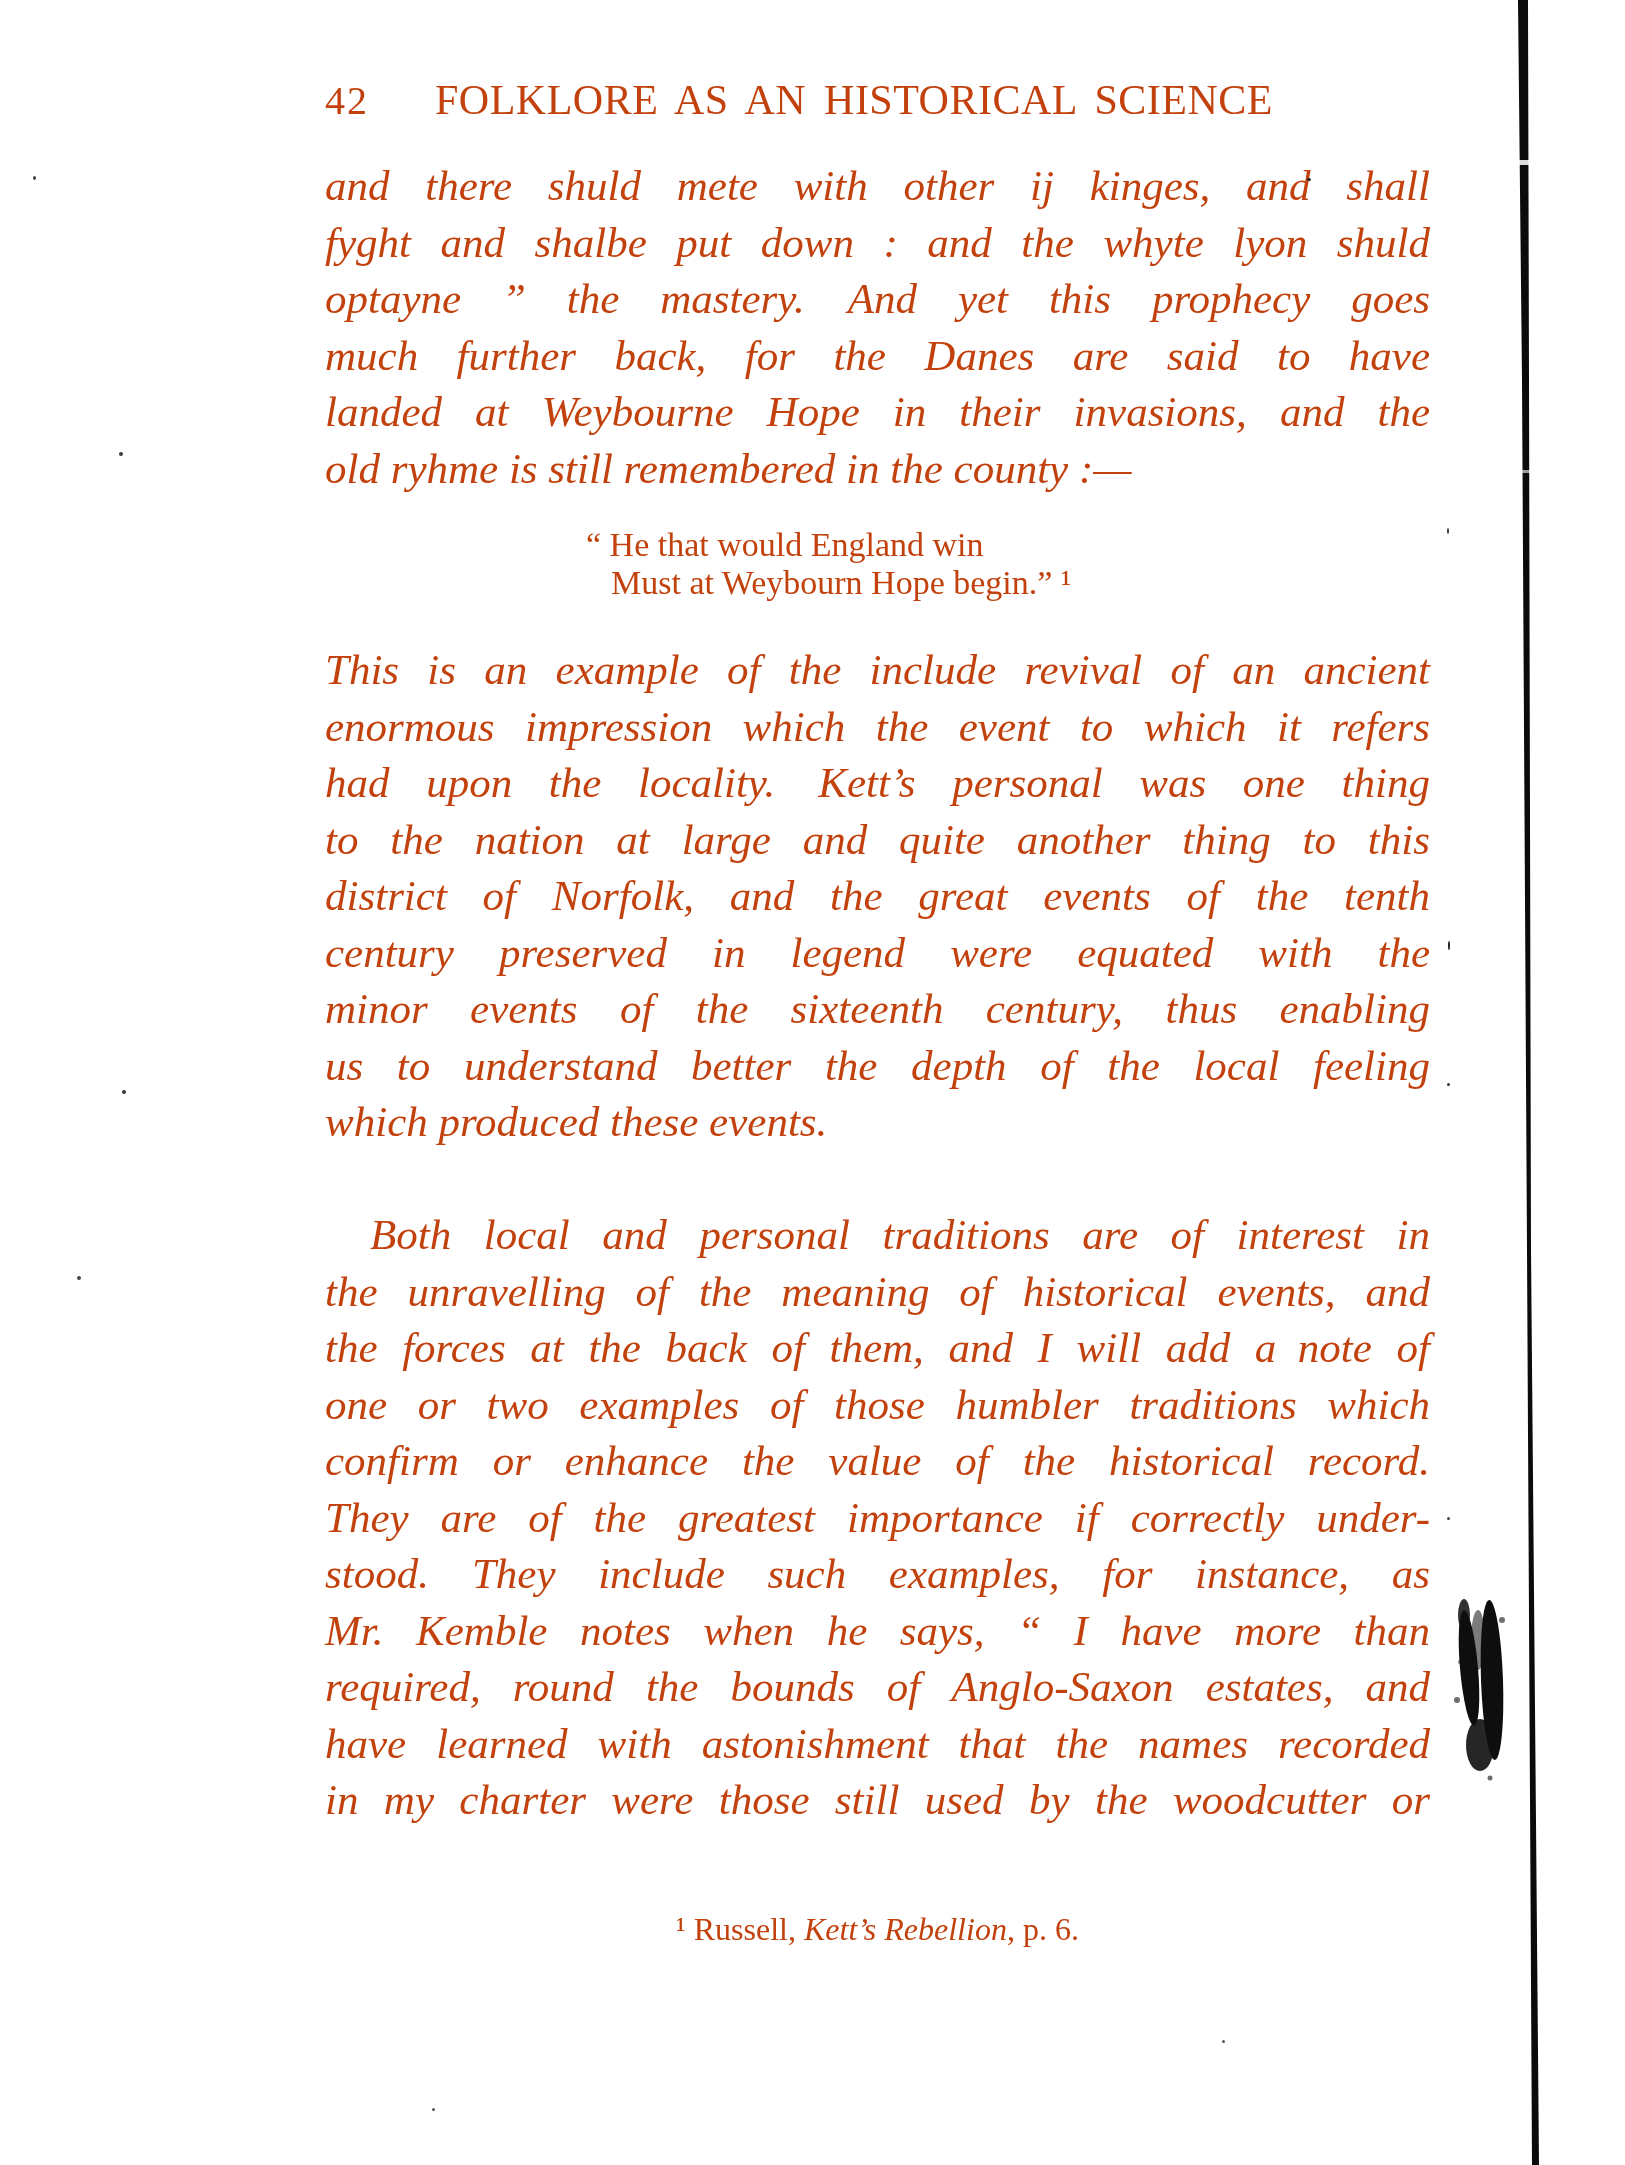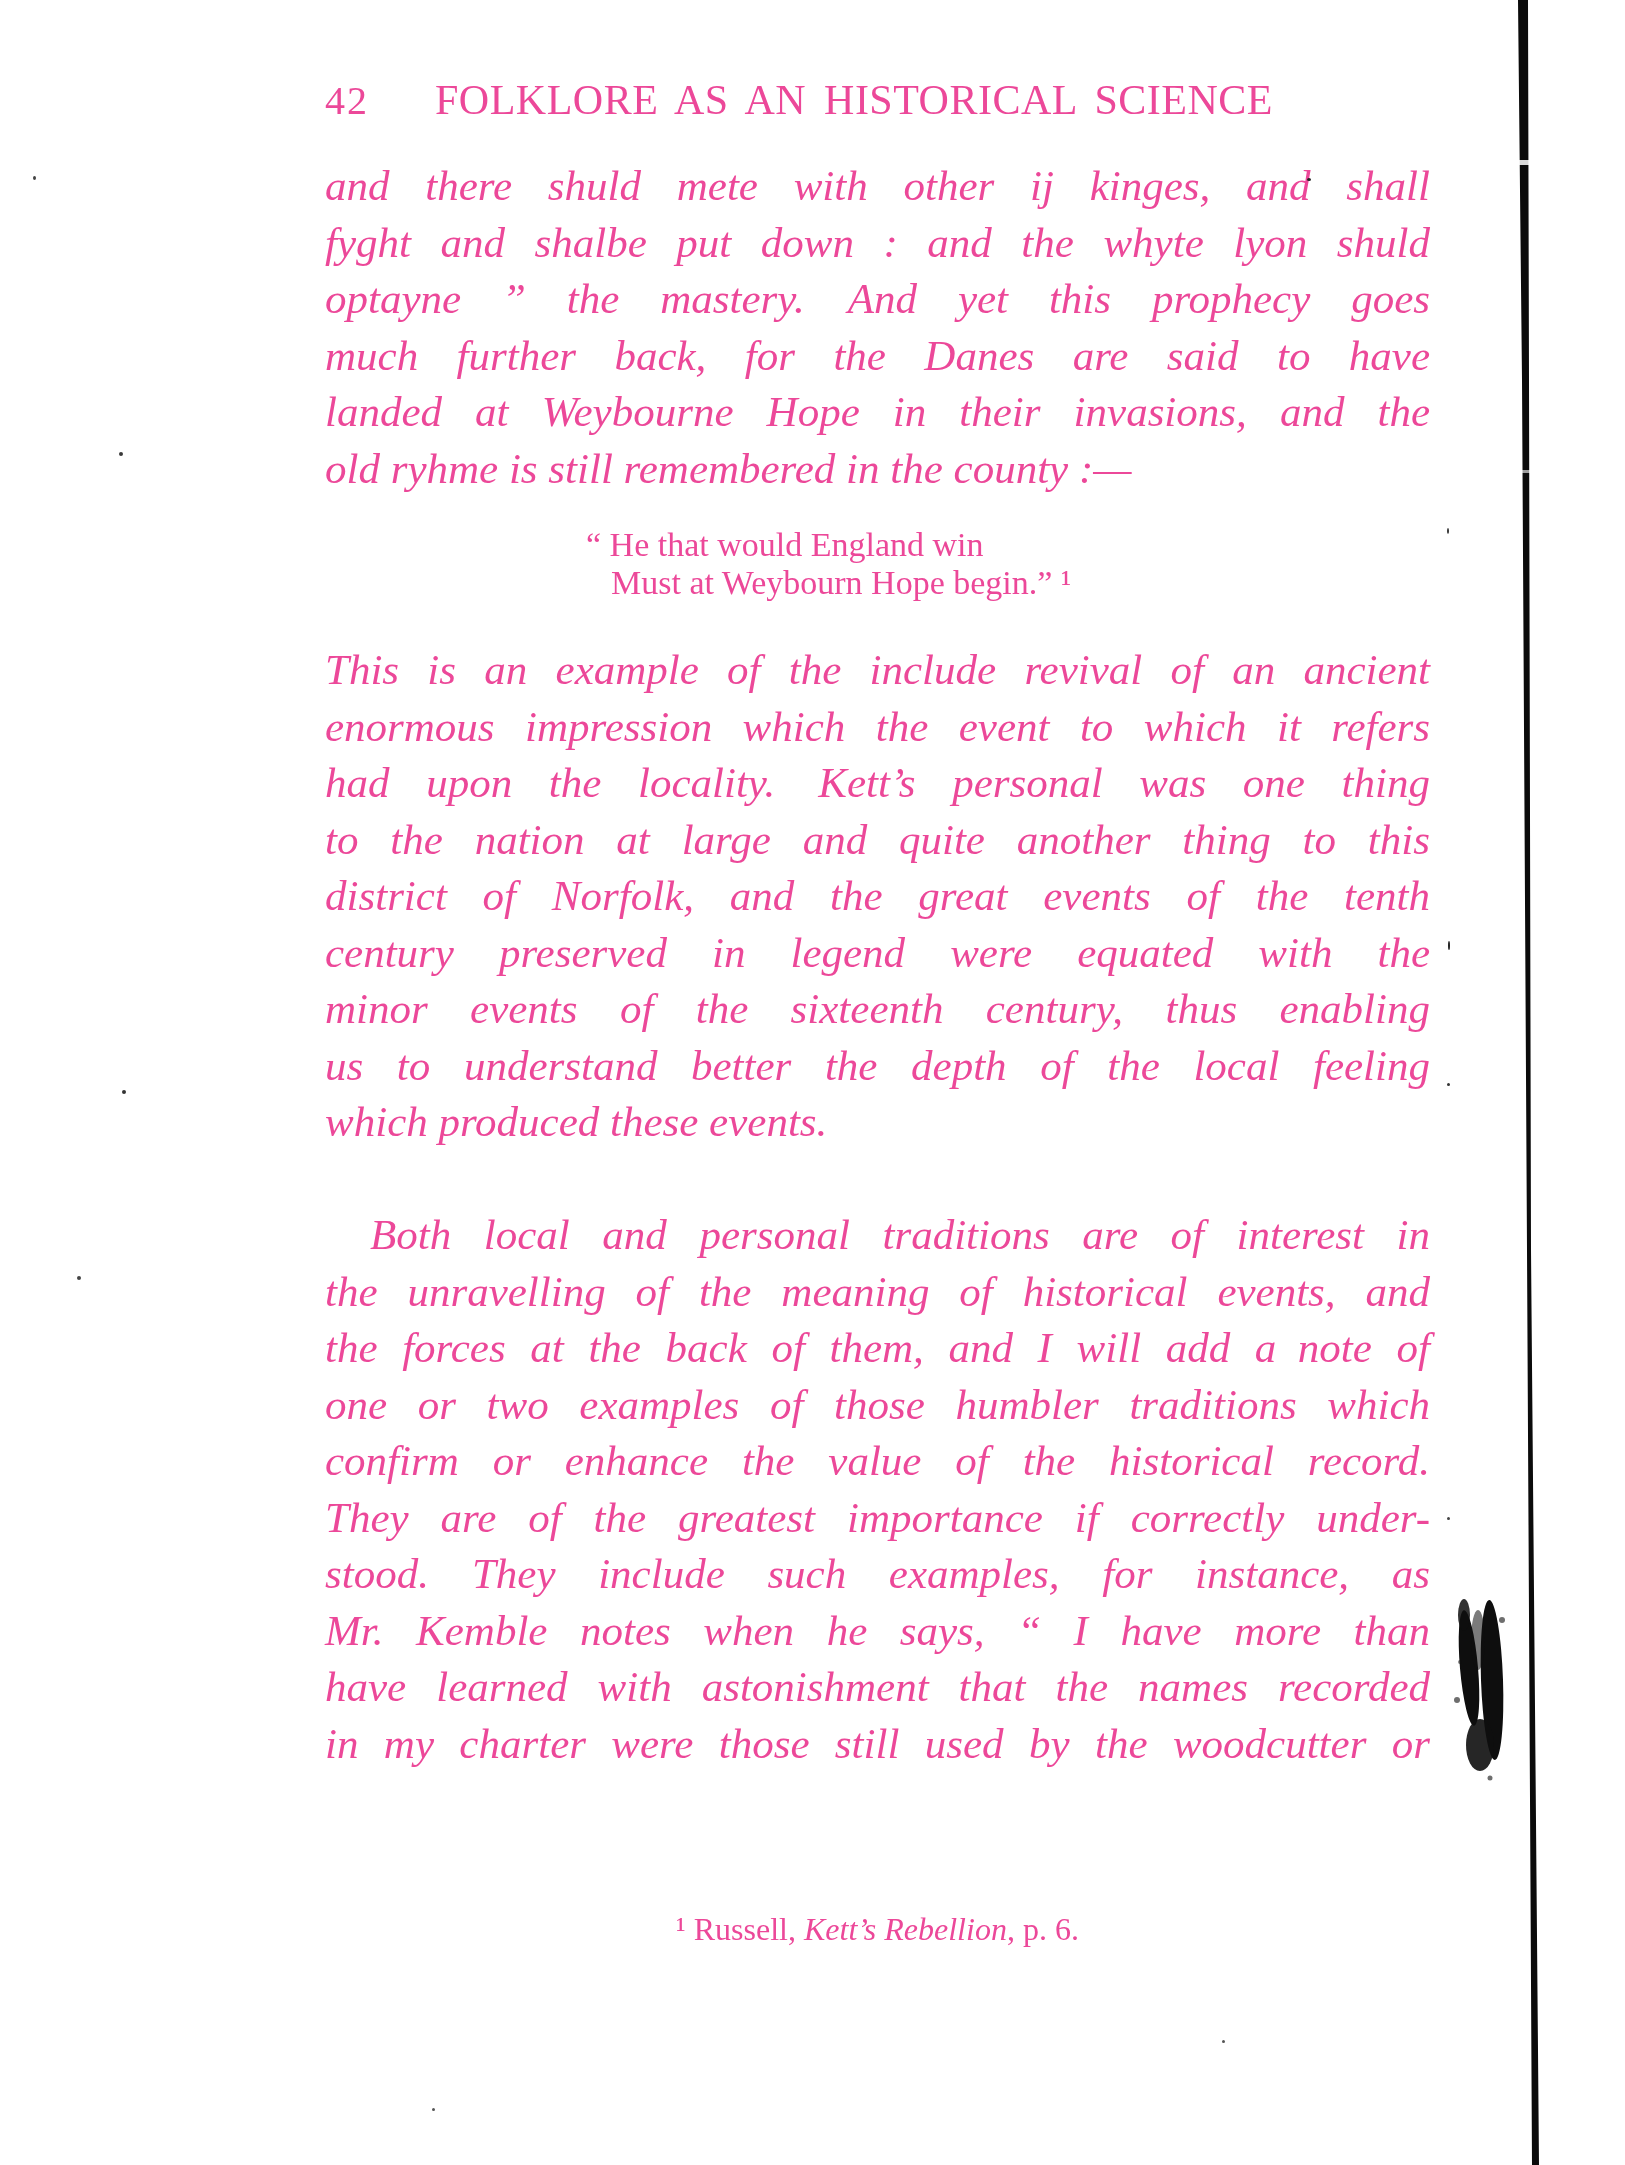--- a/index.html
+++ b/index.html
@@ -7,21 +7,21 @@
     padding: 0;
     background: #ffffff;
   }
   #page {
     position: relative;
     width: 1625px;
     height: 2165px;
     background: #ffffff;
     overflow: hidden;
     font-family: "Liberation Serif", "DejaVu Serif", serif;
-    color: #ec4899;
+    color: #c2410c;
   }
   .abs { position: absolute; }
 
   
   #running-head {
     left: 325px;
     top: 76px;
     width: 1105px;
     display: flex;
     align-items: baseline;
@@ -131,20 +131,21 @@
 
   <div id="para3" class="abs textblock">
       <div class="line" style="text-indent: 45px;">Both local and personal traditions are of interest in</div>
       <div class="line">the unravelling of the meaning of historical events, and</div>
       <div class="line">the forces at the back of them, and I will add a note of</div>
       <div class="line">one or two examples of those humbler traditions which</div>
       <div class="line">confirm or enhance the value of the historical record.</div>
       <div class="line">They are of the greatest importance if correctly under-</div>
       <div class="line">stood. They include such examples, for instance, as</div>
       <div class="line">Mr. Kemble notes when he says, “ I have more than</div>
+      <div class="line">required, round the bounds of Anglo-Saxon estates, and</div>
       <div class="line">have learned with astonishment that the names recorded</div>
       <div class="line">in my charter were those still used by the woodcutter or</div>
     </div>
 
   <div id="footnote" class="abs">
     <span>¹ Russell, </span><span class="work">Kett’s Rebellion</span><span>, p. 6.</span>
   </div>
 
   <svg id="artifacts-svg" viewBox="0 0 1625 2165" xmlns="http://www.w3.org/2000/svg">
 

